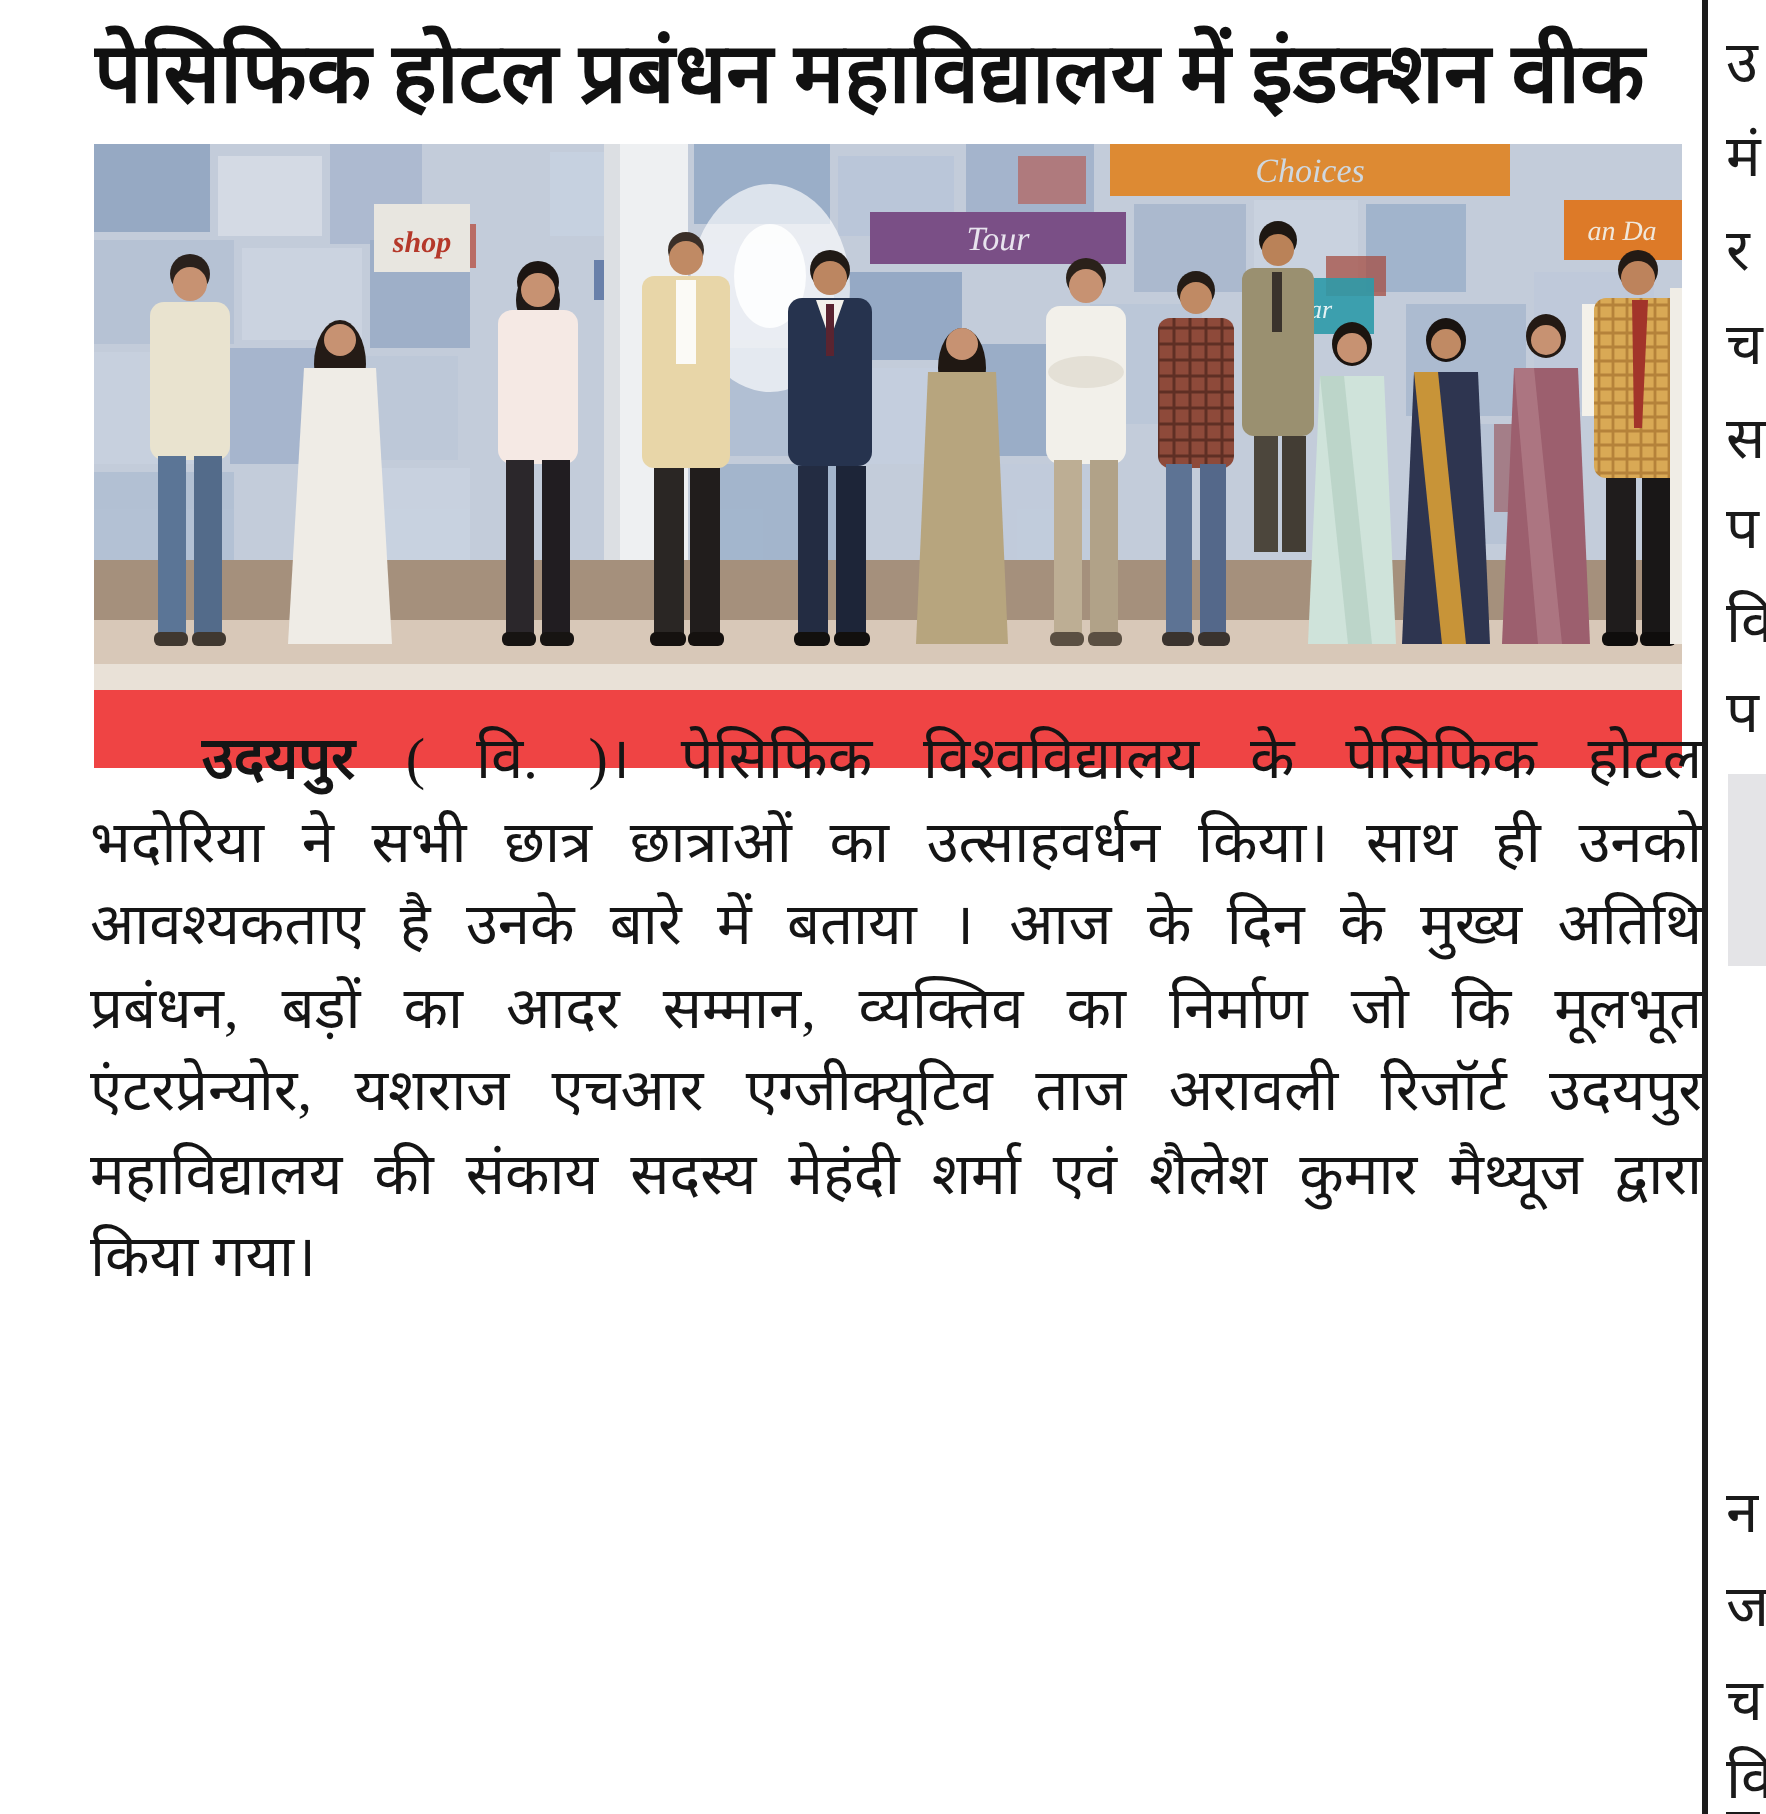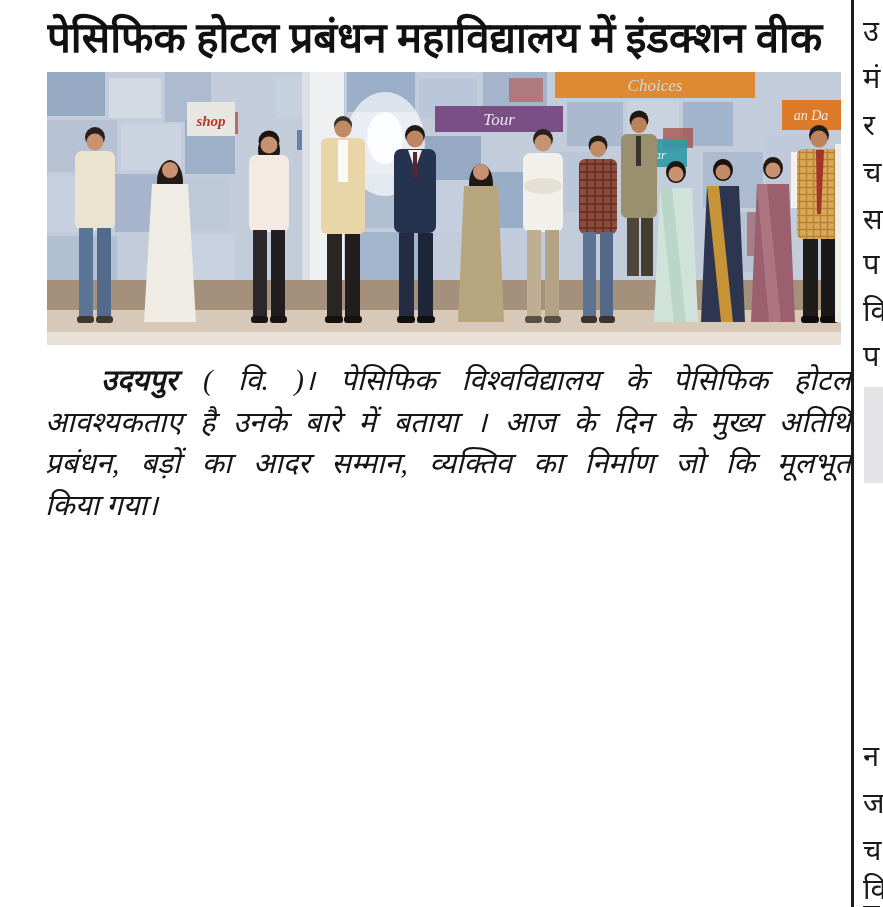--- a/index.html
+++ b/index.html
@@ -6,31 +6,31 @@
   body{
     position:relative;width:883px;height:907px;overflow:hidden;
     font-family:"Liberation Serif","DejaVu Serif",serif;color:#1a1a1a;
   }
   .headline{
     position:absolute;left:47px;top:10px;width:784px;height:56px;
     font-size:42px;font-weight:bold;color:#111111;line-height:56px;
     text-align:justify;text-align-last:justify;white-space:nowrap;overflow:hidden;
   }
   .photo-wrap{
-    position:absolute;left:47px;top:72px;width:794px;height:273px;overflow:hidden;
-    background:#ec4899;
+    position:absolute;left:47px;top:72px;width:794px;height:312px;overflow:hidden;
+    background:#ef4444;
   }
   .photo-wrap svg{display:block;}
   .body-text{
     position:absolute;left:45px;top:360px;width:806px;
     font-size:29px;color:#151515;
   }
   .bodyline{
     height:41.5px;line-height:41.5px;overflow:hidden;
-    text-align:justify;text-align-last:justify;font-style:italic;
+    text-align:justify;text-align-last:justify;
   }
   .bodyline.first{text-indent:0;padding-left:56px;}
   .bodyline.last{text-align-last:left;}
   .dateline{font-weight:bold;}
   .divider{
     position:absolute;left:851px;top:0;width:3px;height:907px;background:#1c1c1c;
   }
   .right-strip{
     position:absolute;left:856px;top:0;width:27px;height:907px;overflow:hidden;
   }
@@ -250,22 +250,25 @@
       <rect x="754" y="244" width="18" height="7" rx="3" fill="#0f0d0c"></rect>
       <rect x="773" y="244" width="18" height="7" rx="3" fill="#0f0d0c"></rect>
     </g>
 
     <rect x="788" y="72" width="6" height="178" fill="#f0ede6"></rect>
   </svg>
 </div>
 
 <div class="body-text">
   <div class="bodyline first"><span class="dateline">उदयपुर</span><span> ( वि. )। पेसिफिक विश्वविद्यालय के पेसिफिक होटल</span></div>
+  <div class="bodyline">भदोरिया ने सभी छात्र छात्राओं का  उत्साहवर्धन किया। साथ ही उनको</div>
   <div class="bodyline">आवश्यकताए है उनके बारे में बताया । आज के दिन के मुख्य अतिथि</div>
   <div class="bodyline">प्रबंधन,  बड़ों का आदर सम्मान, व्यक्तिव का निर्माण जो कि मूलभूत</div>
+  <div class="bodyline">एंटरप्रेन्योर, यशराज एचआर एग्जीक्यूटिव ताज अरावली रिजॉर्ट उदयपुर</div>
+  <div class="bodyline">महाविद्यालय की संकाय सदस्य मेहंदी शर्मा एवं शैलेश कुमार मैथ्यूज द्वारा</div>
   <div class="bodyline last">किया गया।</div>
 </div>
 
 <div class="divider"></div>
 
 <div class="right-strip">
   <span class="frag" style="top:10px">उ</span>
   <span class="frag" style="top:57px">मं</span>
   <span class="frag" style="top:104px">र</span>
   <span class="frag" style="top:151px">च</span>

